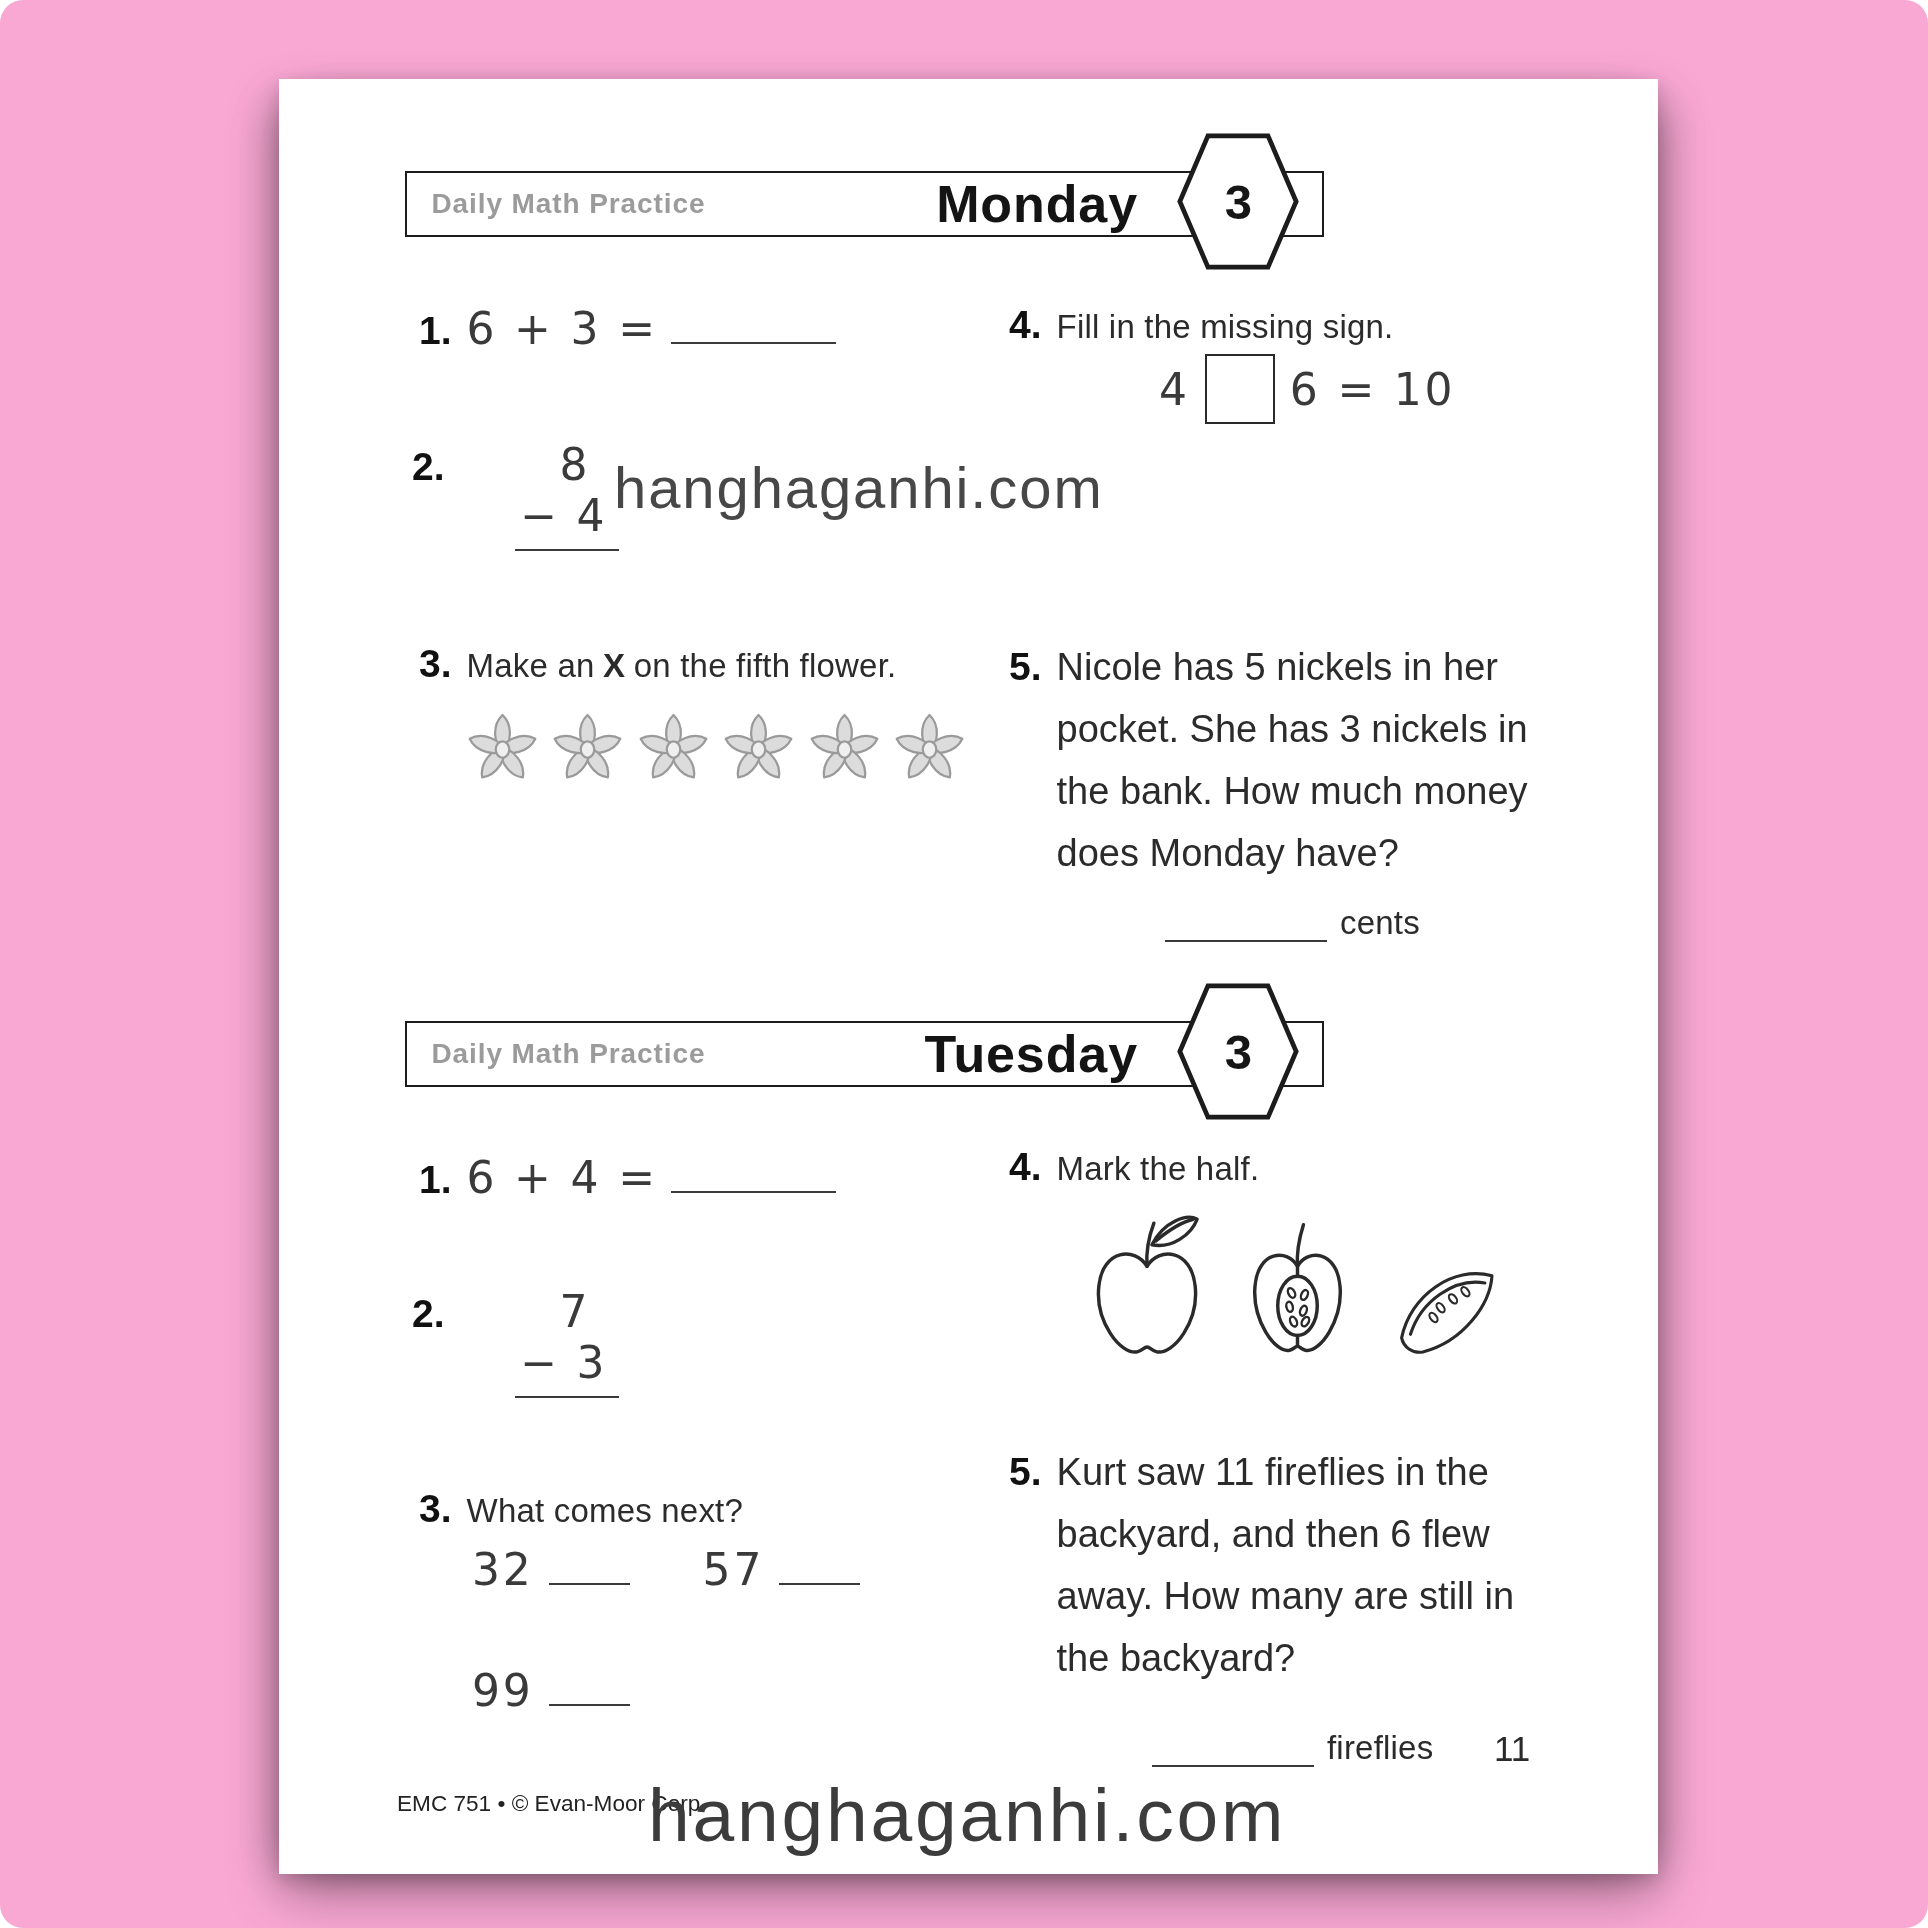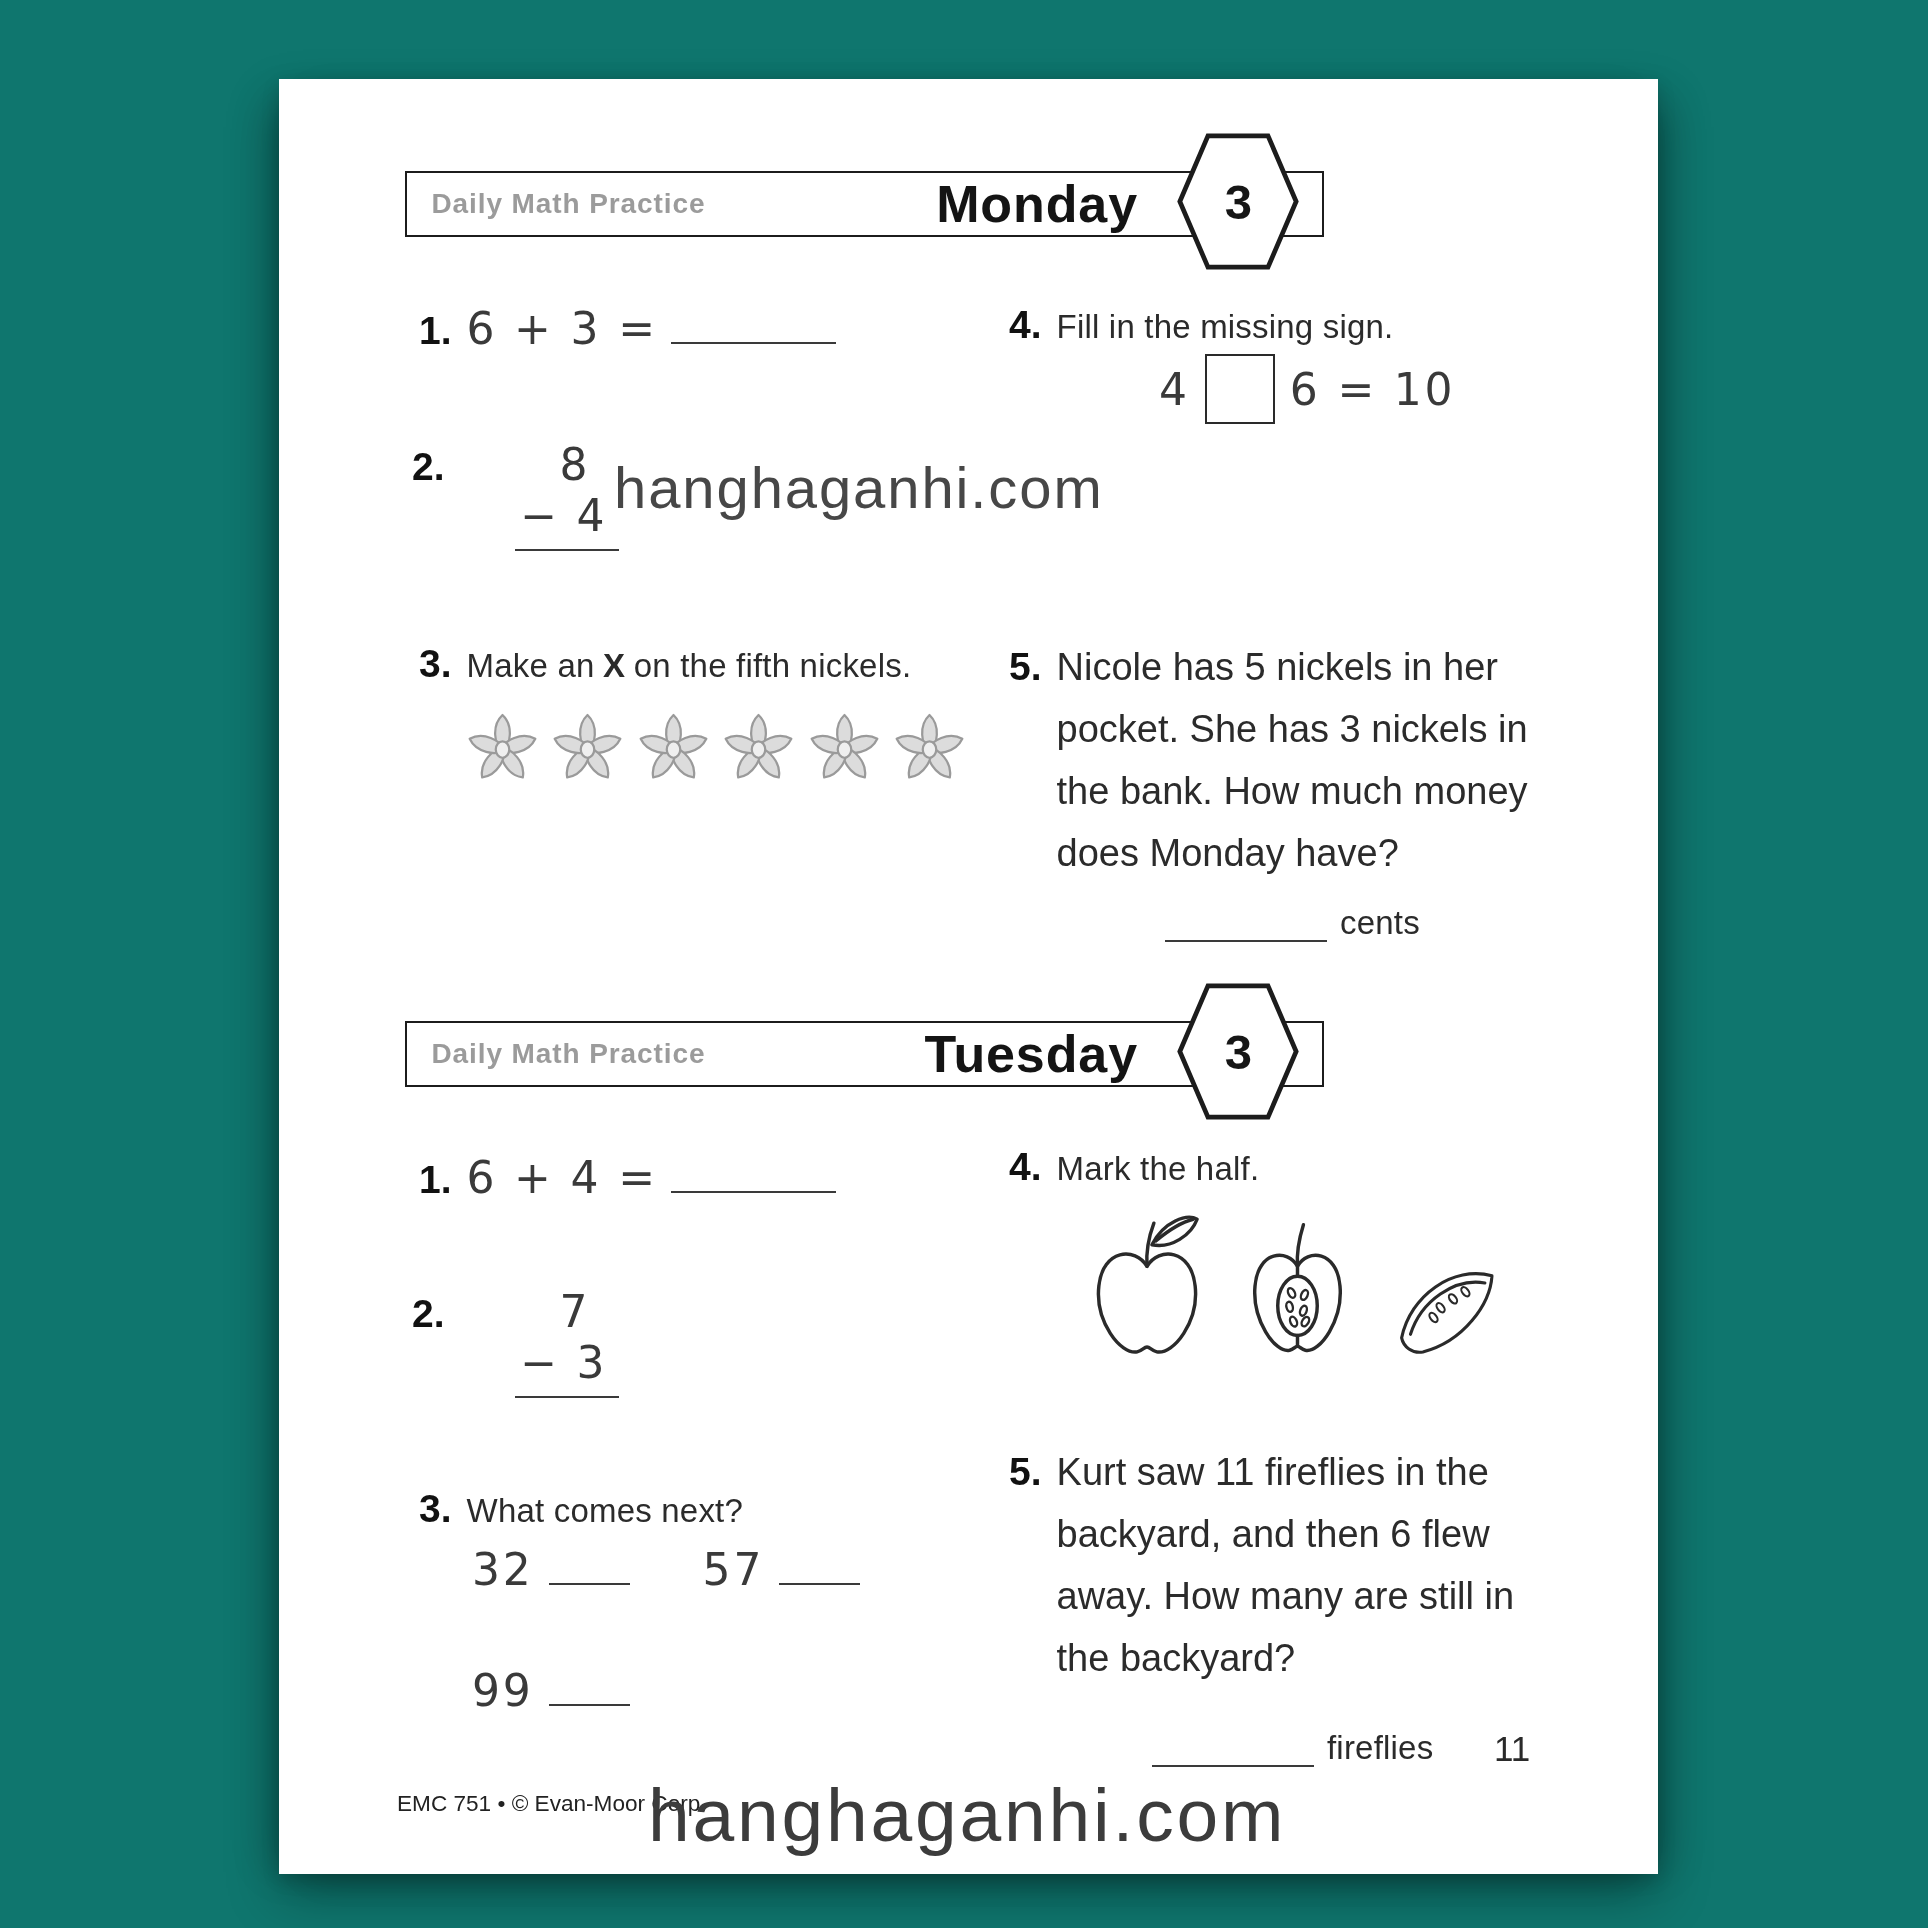--- a/index.html
+++ b/index.html
@@ -1,17 +1,17 @@
 <!DOCTYPE html>
 <html style="font-size:15px"><head>
 <meta charset="utf-8">
 <style>
   html,body{margin:0;padding:0;background:#ffffff;}
-  #canvas{position:relative;width:1928px;height:1928px;background:#0f766e;overflow:hidden;
-          font-family:"Liberation Sans","DejaVu Sans",sans-serif;color:#2b2b2b;}
+  #canvas{position:relative;width:1928px;height:1928px;background:#f9a8d4;overflow:hidden;
+          font-family:"Liberation Sans","DejaVu Sans",sans-serif;color:#2b2b2b;border-radius:23px;}
   .sheet{position:absolute;left:279px;top:79px;width:1379px;height:1795px;background:#ffffff;
          box-shadow:0 22.6px 49px rgba(0,0,0,.30),0 5.6px 17px rgba(0,0,0,.14),
                     -21px 7.5px 41px -17px rgba(0,0,0,.22),21px 7.5px 41px -17px rgba(0,0,0,.22);}
   
   .hdr{position:absolute;left:126px;width:915px;height:62px;border:2.8px solid #1c1c1c;background:#fff;
        display:flex;align-items:center;}
   .hdr .brand{margin-left:24.5px;font-size:28px;font-weight:700;color:#9b9b9b;letter-spacing:0.9px;}
   .hdr .day{position:absolute;right:184px;top:50%;transform:translateY(-50%);
             font-size:52px;font-weight:800;letter-spacing:0.9px;color:#141414;}
   .badge{position:absolute;right:22.6px;top:-40px;width:122px;height:137px;}
@@ -86,21 +86,21 @@
       <span class="vsub hw">
         <span class="vtop">8</span>
         <span class="vbot">− 4</span>
       </span>
     </div>
 
     <div class="wm mid">hanghaganhi.com</div>
 
     <div class="prob" style="left:140px;top:563px;">
       <span class="pnum">3.</span>
-      <span class="ptext"><span>Make an</span><span class="xb">X</span><span>on the fifth nickels.</span></span>
+      <span class="ptext"><span>Make an</span><span class="xb">X</span><span>on the fifth flower.</span></span>
     </div>
     <div class="flowers" style="left:186px;top:633px;">
 
       <svg width="75" height="75" viewBox="0 0 100 100">
           <g stroke="#9a9a9a" stroke-width="3" fill="#dcdcdc" stroke-linejoin="round">
             <path d="M50,53 C39,44 35,18 50,4 C65,18 61,44 50,53 Z"></path>
             <path d="M50,53 C39,44 35,18 50,4 C65,18 61,44 50,53 Z" transform="rotate(72 50 50)"></path>
             <path d="M50,53 C39,44 35,18 50,4 C65,18 61,44 50,53 Z" transform="rotate(144 50 50)"></path>
             <path d="M50,53 C39,44 35,18 50,4 C65,18 61,44 50,53 Z" transform="rotate(216 50 50)"></path>
             <path d="M50,53 C39,44 35,18 50,4 C65,18 61,44 50,53 Z" transform="rotate(288 50 50)"></path>

